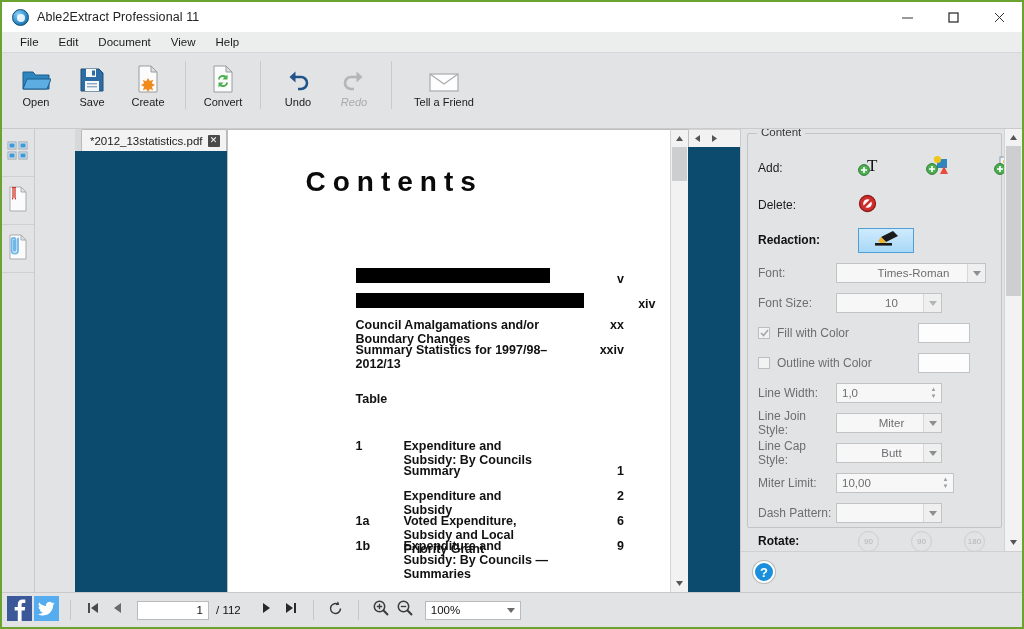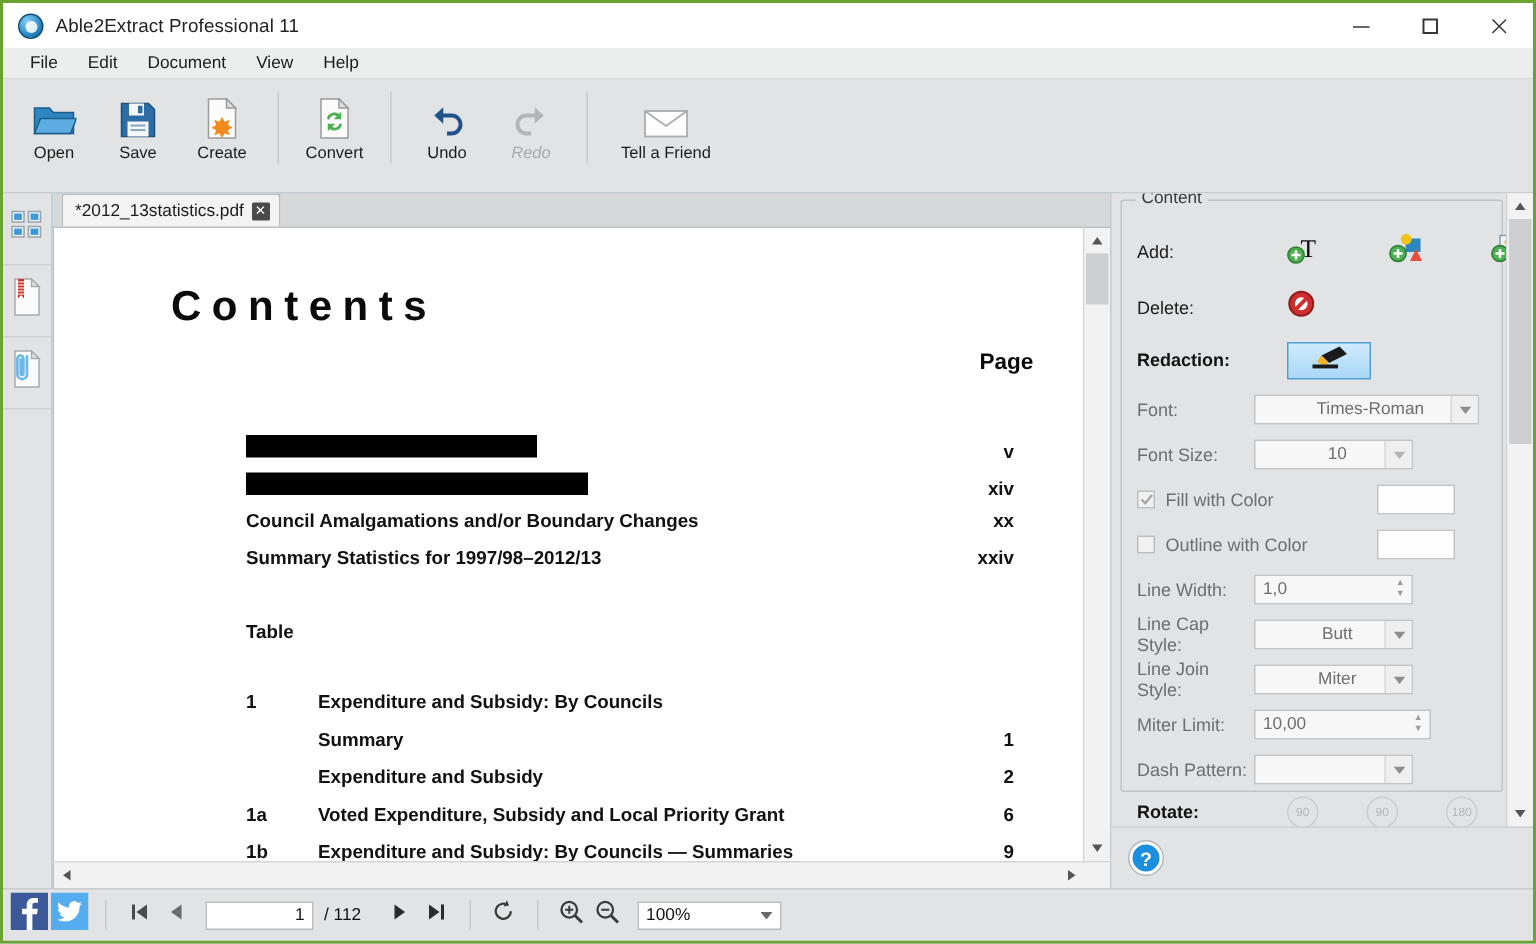--- a/index.html
+++ b/index.html
@@ -71,21 +71,21 @@
   .rail{
     width:32px;flex:0 0 32px;background:#e2e3e4;
     display:flex;flex-direction:column;border-right:1px solid #c9cacb;
   }
   .rail-btn{
     height:47px;display:flex;align-items:center;justify-content:center;
     border-bottom:1px solid #cfd0d1;
   }
 
   
-  .center{flex:1 1 auto;display:flex;flex-direction:column;min-width:0;background:#7dd3fc;}
+  .center{flex:1 1 auto;display:flex;flex-direction:row;min-width:0;background:#0c4a6e;margin-left:40px;}
   .tabstrip{
     height:22px;flex:0 0 22px;background:#d7d8d9;display:flex;align-items:flex-end;
     padding-left:6px;
   }
   .tab{
     height:21px;background:#f3f3f3;border:1px solid #b9babb;border-bottom:none;
     display:flex;align-items:center;gap:5px;padding:0 6px 0 8px;
     font-size:11.5px;color:#1b1b1b;border-radius:2px 2px 0 0;
   }
   .tab-close{
@@ -636,35 +636,35 @@
 
             <div class="frow">
               <div class="flabel">Line Width:</div>
               <div class="spin" style="width:106px;">
                 <span>1,0</span>
                 <span class="spinner">▲<span>▼</span></span>
               </div>
             </div>
 
             <div class="frow">
-              <div class="flabel">Line Cap Style:</div>
+              <div class="flabel">Line Join Style:</div>
               <div class="combo" style="width:106px;">
-                <span>Butt</span>
+                <span>Miter</span>
                 <span class="arrow">
                   <svg width="8" height="5" viewBox="0 0 8 5">
                       <path d="M0 0h8L4 5z" fill="#8d8e8f"></path>
                     </svg>
                 </span>
               </div>
             </div>
 
             <div class="frow">
-              <div class="flabel">Line Join Style:</div>
+              <div class="flabel">Line Cap Style:</div>
               <div class="combo" style="width:106px;">
-                <span>Miter</span>
+                <span>Butt</span>
                 <span class="arrow">
                   <svg width="8" height="5" viewBox="0 0 8 5">
                       <path d="M0 0h8L4 5z" fill="#8d8e8f"></path>
                     </svg>
                 </span>
               </div>
             </div>
 
             <div class="frow">
               <div class="flabel">Miter Limit:</div>

